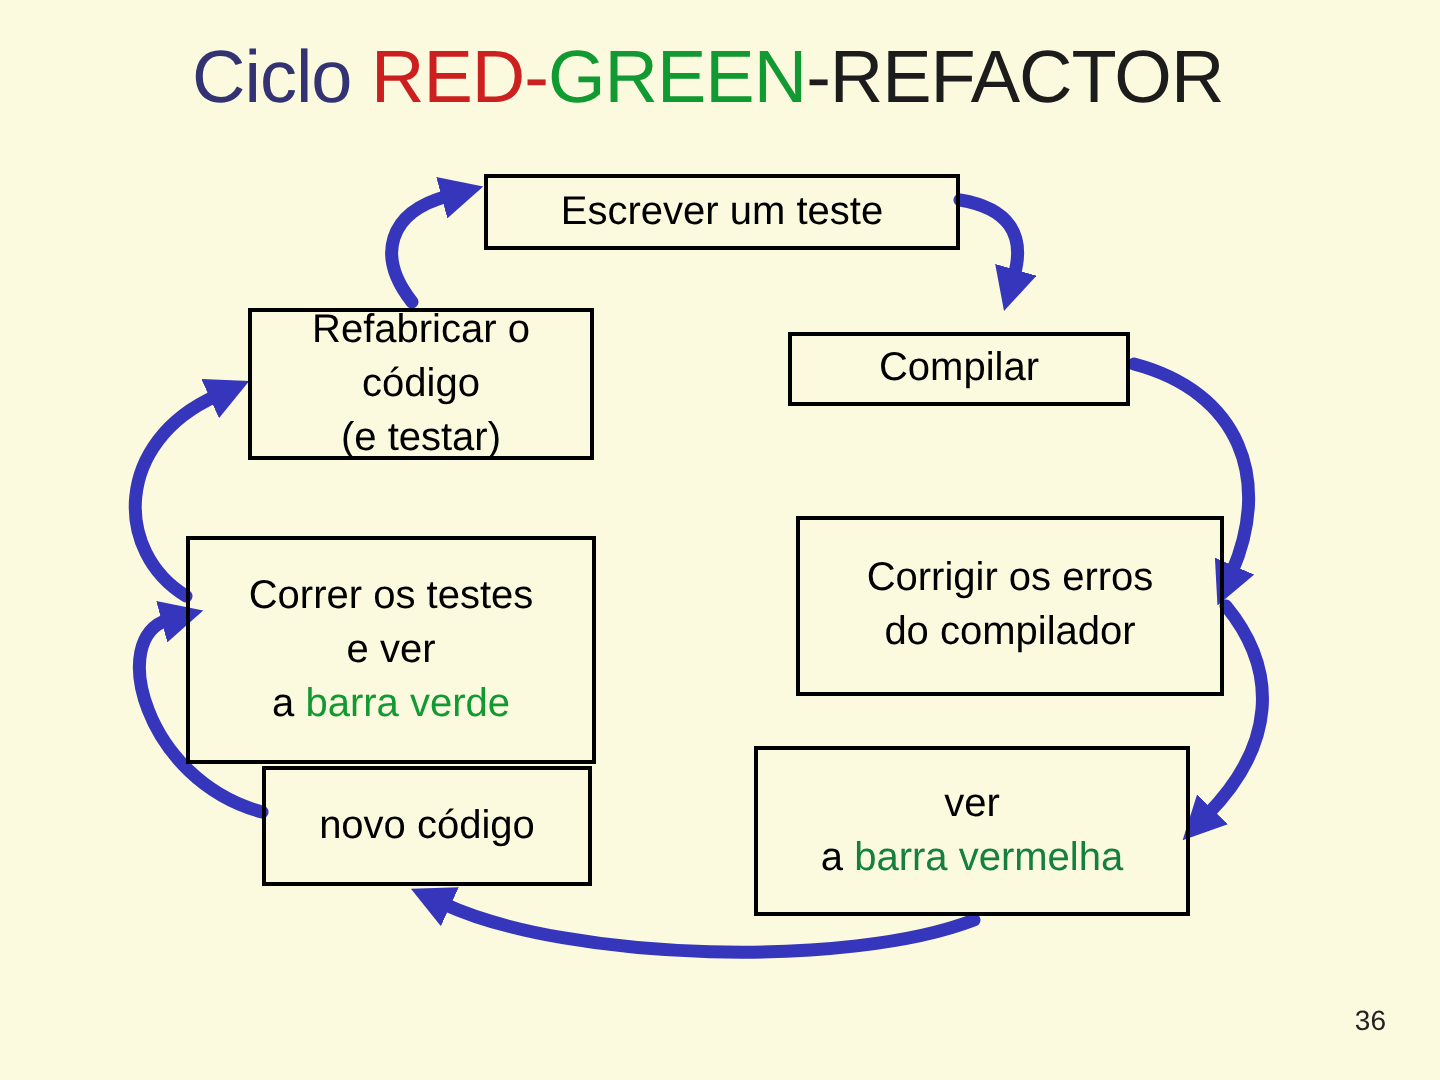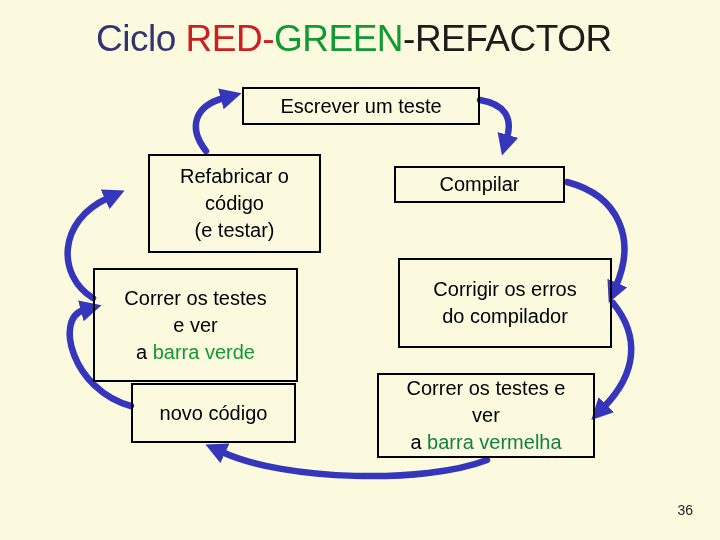--- a/index.html
+++ b/index.html
@@ -67,42 +67,41 @@
         <path d="M 487 460 C 425 484, 285 481, 222 452" marker-end="url(#ah)"></path>
         <path d="M 131 406 C 72 390, 54 318, 84 310" marker-end="url(#ah)"></path>
         <path d="M 93 298 C 57 276, 57 221, 108 198" marker-end="url(#ah)"></path>
       </g>
   </svg>
 
   <div class="boxes">
       <div class="node" style="left: 242px; top: 87px; width: 238px; height: 38px;">
         <div class="node-line"><span>Escrever um teste</span></div>
       </div>
-      <div class="node" style="left: 124px; top: 154px; width: 173px; height: 99px; margin-left: 24px;">
+      <div class="node" style="left: 124px; top: 154px; width: 173px; height: 76px;">
         <div class="node-line"><span>Refabricar o</span></div>
         <div class="node-line"><span>código</span></div>
         <div class="node-line"><span>(e testar)</span></div>
       </div>
       <div class="node" style="left: 394px; top: 166px; width: 171px; height: 37px;">
         <div class="node-line"><span>Compilar</span></div>
       </div>
       <div class="node" style="left: 93px; top: 268px; width: 205px; height: 114px;">
         <div class="node-line"><span>Correr os testes</span></div>
         <div class="node-line"><span>e ver</span></div>
         <div class="node-line"><span>a </span><span style="color: rgb(17, 153, 50);">barra verde</span></div>
       </div>
       <div class="node" style="left: 398px; top: 258px; width: 214px; height: 90px;">
         <div class="node-line"><span>Corrigir os erros</span></div>
         <div class="node-line"><span>do compilador</span></div>
       </div>
       <div class="node" style="left: 131px; top: 383px; width: 165px; height: 60px;">
         <div class="node-line"><span>novo código</span></div>
       </div>
       <div class="node" style="left: 377px; top: 373px; width: 218px; height: 85px;">
-        <div class="node-line"><span>Correr os testes e</span></div>
         <div class="node-line"><span>ver</span></div>
         <div class="node-line"><span>a </span><span style="color: #15803d;">barra vermelha</span></div>
       </div>
     </div>
 
   <div class="page-number">36</div>
 
 </div>
 
 </body></html>

